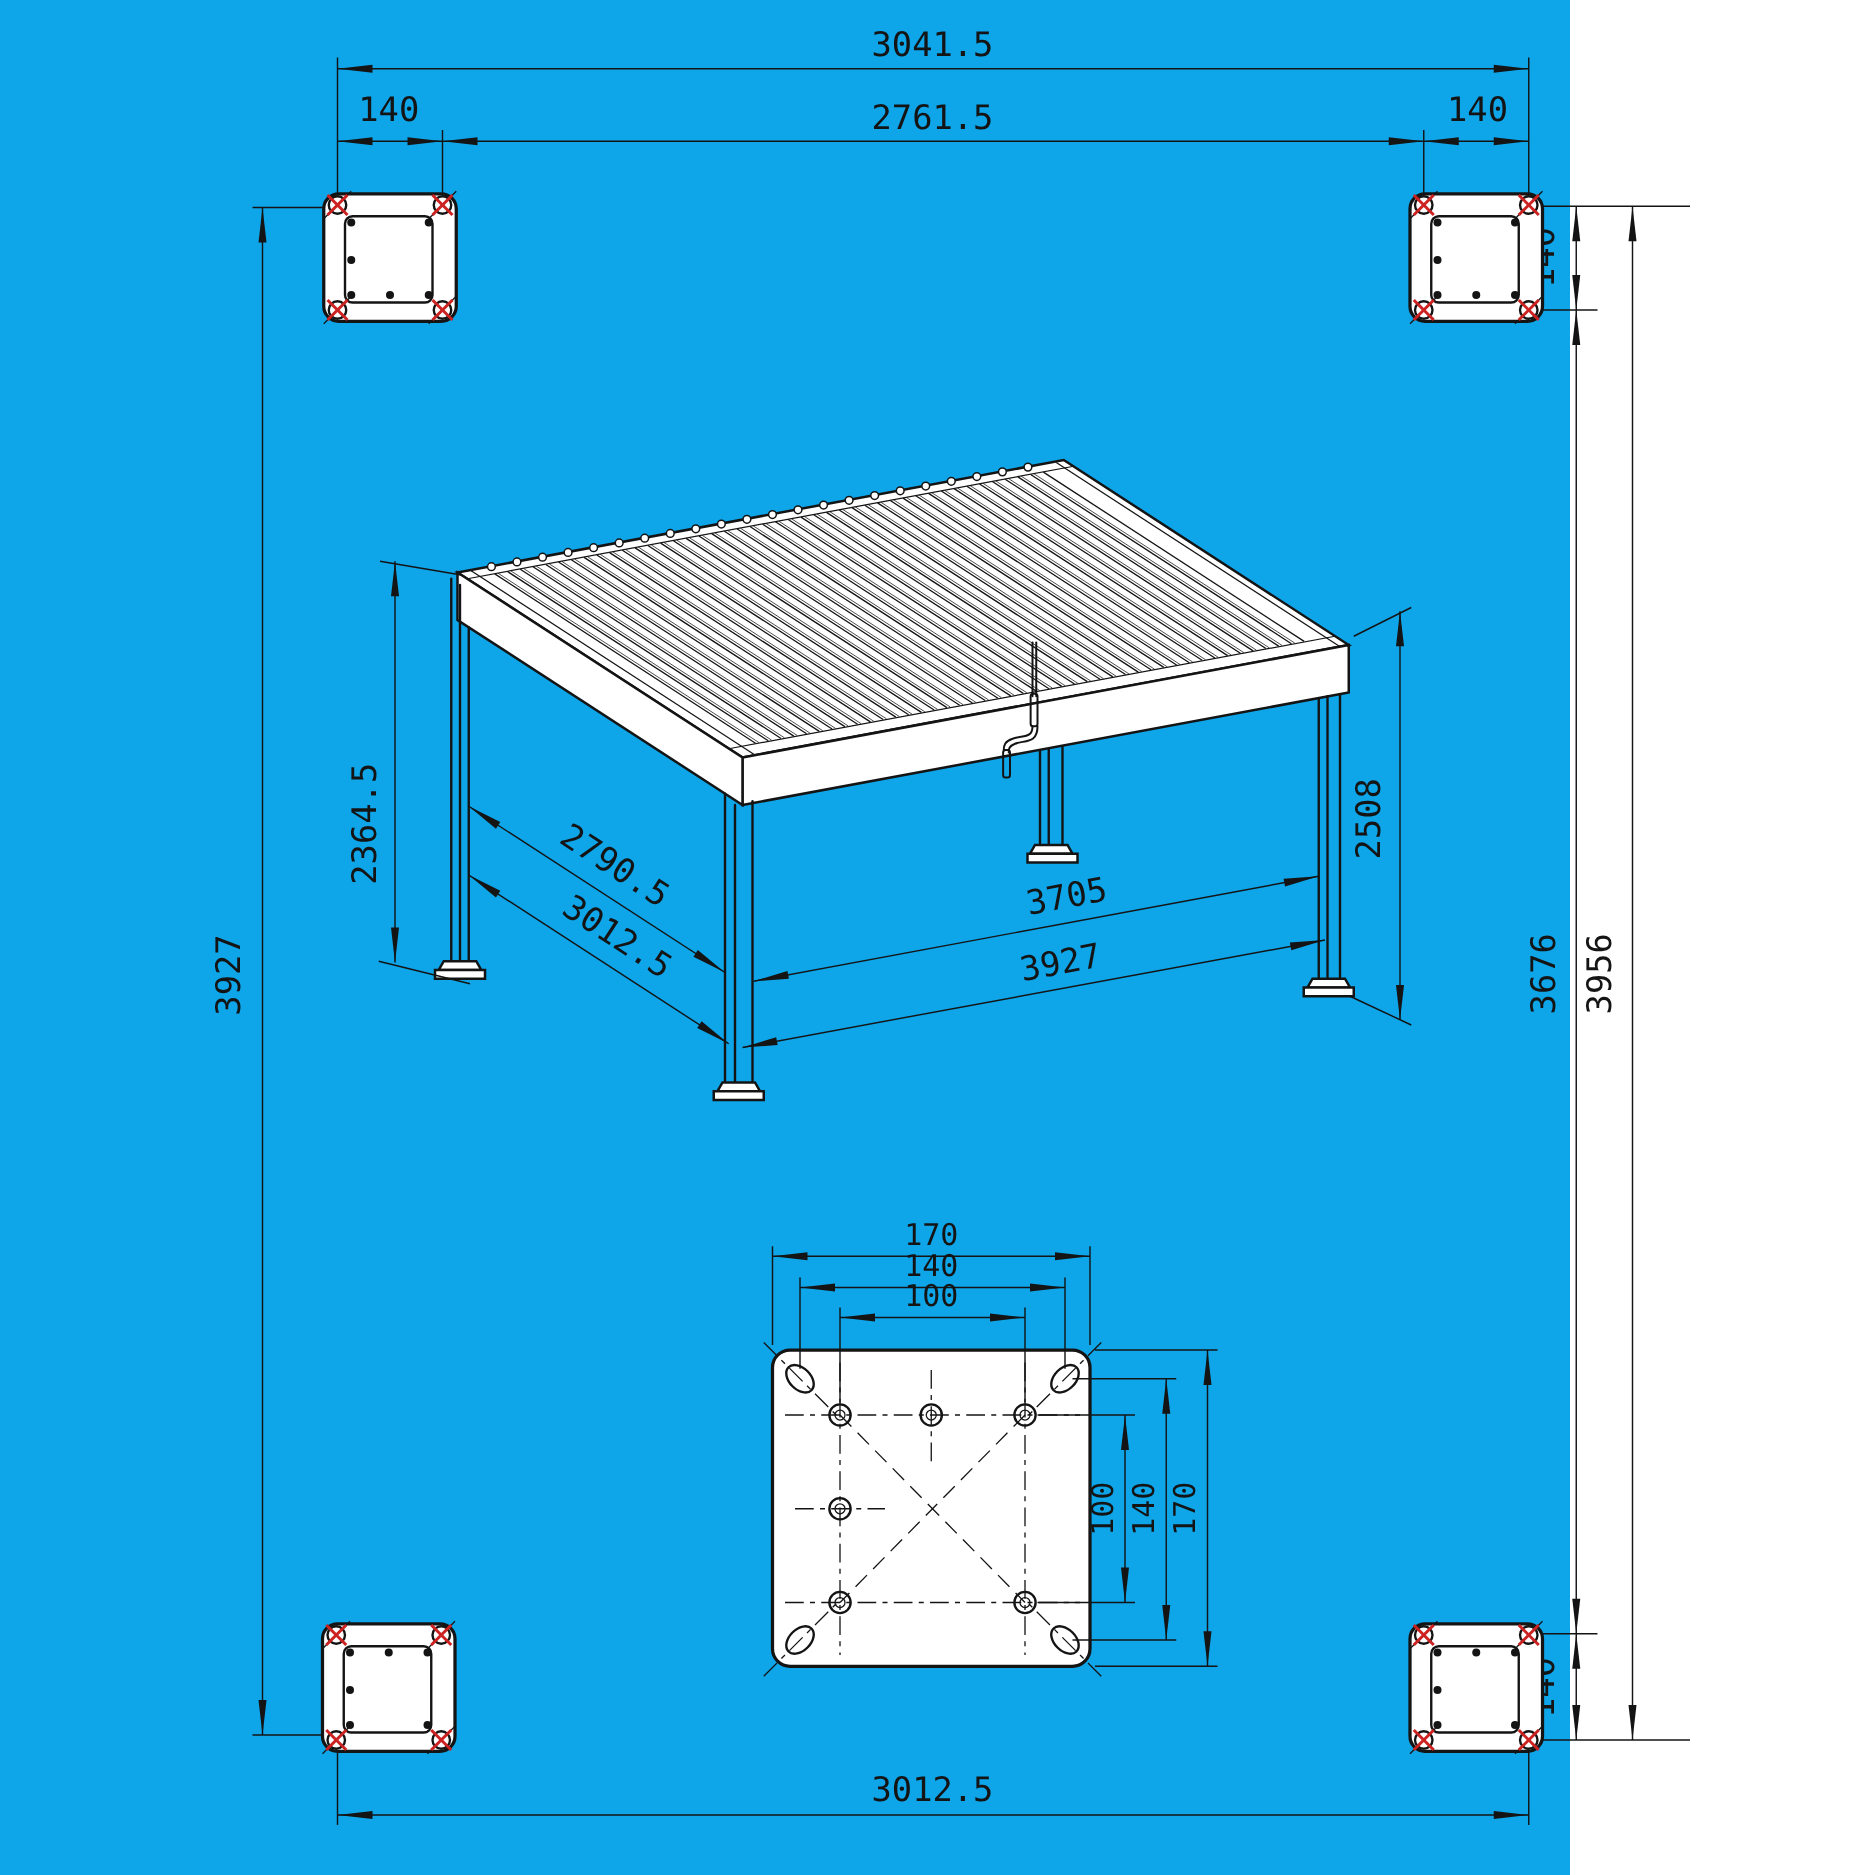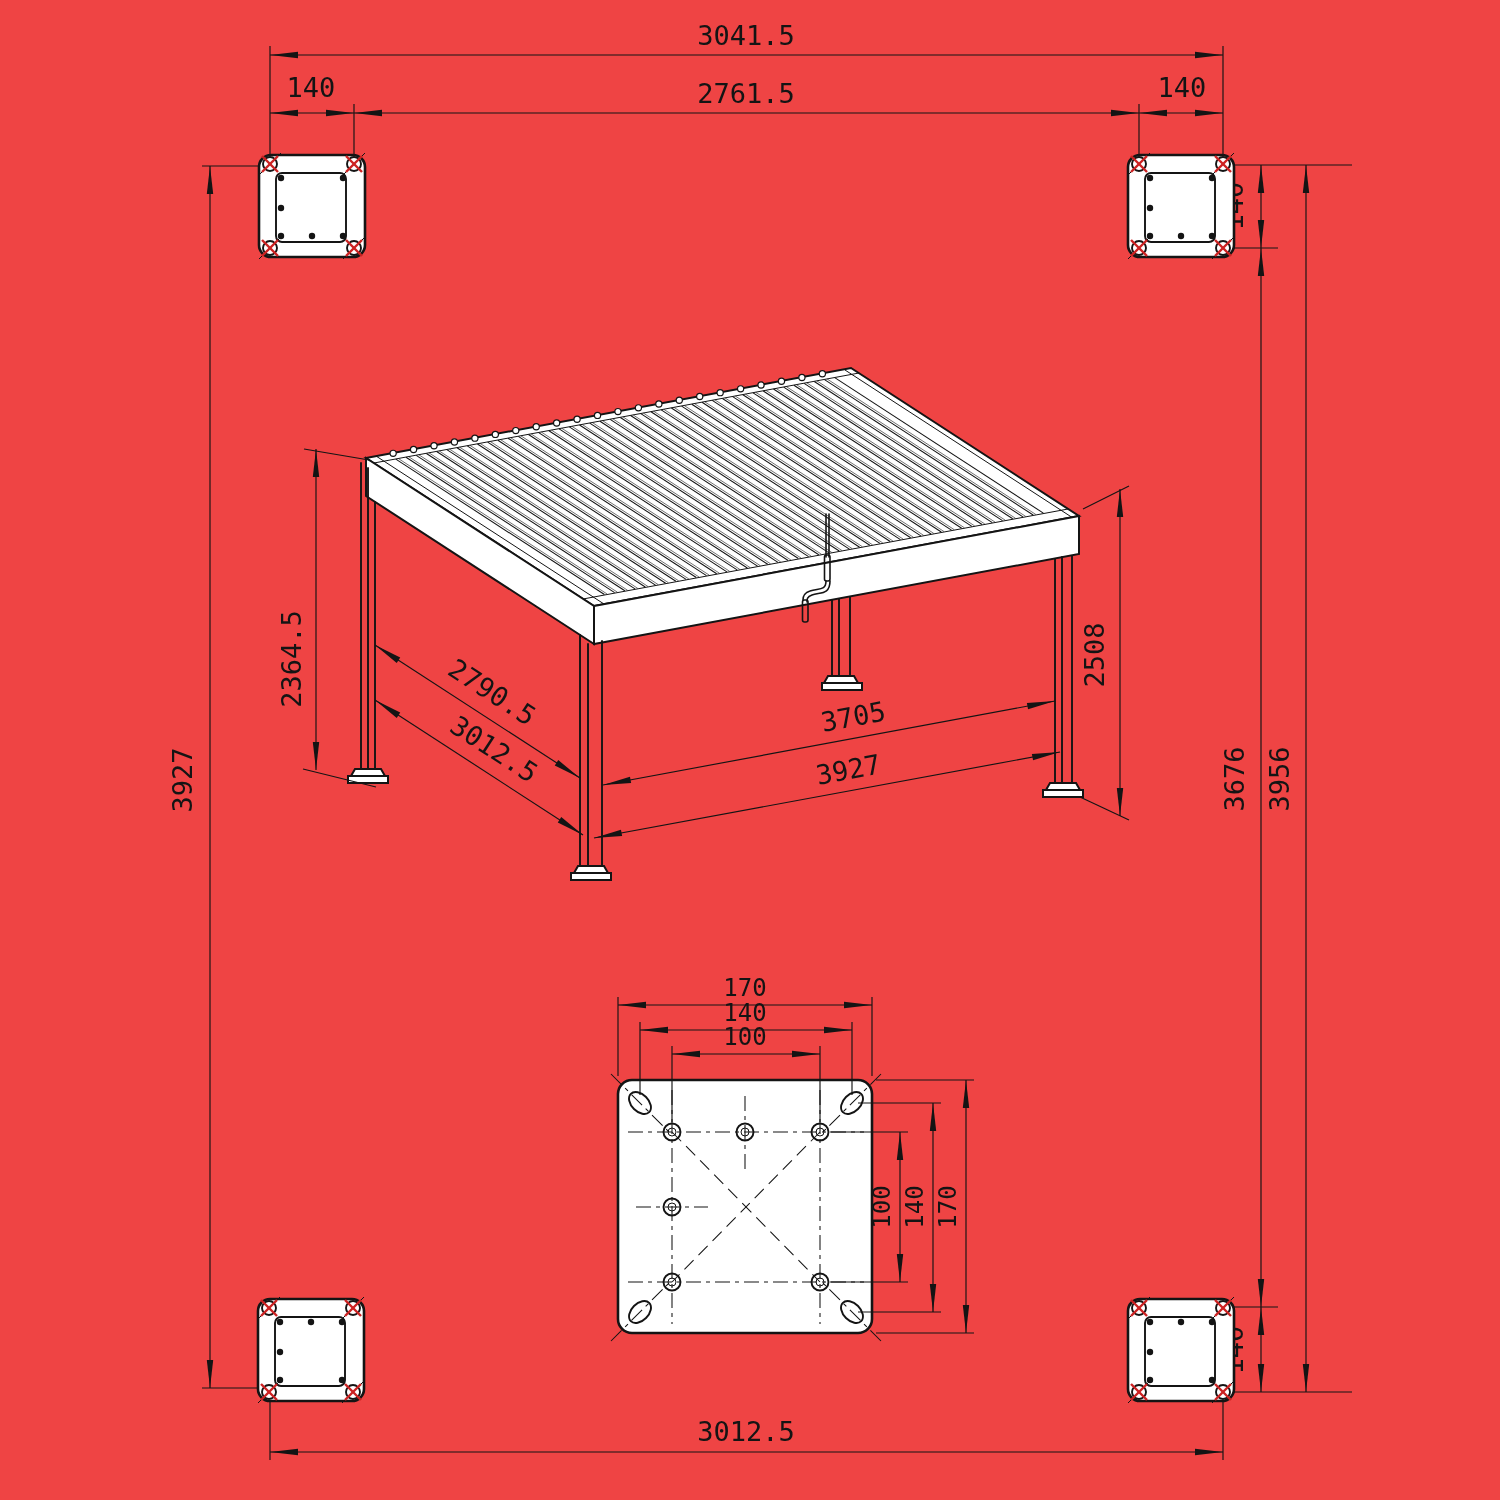--- a/index.html
+++ b/index.html
@@ -1,16 +1,16 @@
 <!DOCTYPE html>
 <html><head>
 <meta charset="utf-8">
 <style>
   html,body{margin:0;padding:0;background:#ffffff;}
-  #stage{width:1500px;height:1500px;position:relative;background:#ef4444;}
+  #stage{width:1256px;height:1500px;position:relative;background:#0ea5e9;}
   svg{display:block;}
   text{font-family:"DejaVu Sans Mono","Liberation Mono",monospace;font-size:27px;fill:#141414;}
   text.sm{font-size:24px;}
   .dt{text-anchor:middle;}
   .dl{stroke:#141414;stroke-width:1.15;fill:none;}
   .st{stroke:#141414;stroke-width:1.9;fill:none;stroke-linecap:round;}
   .stw{stroke:#141414;stroke-width:2;fill:#ffffff;}
   .pl{stroke:#141414;stroke-width:2.6;fill:#ffffff;}
   .pl2{stroke:#141414;stroke-width:1.9;fill:none;}
   .thin{stroke:#141414;stroke-width:1;fill:none;}

